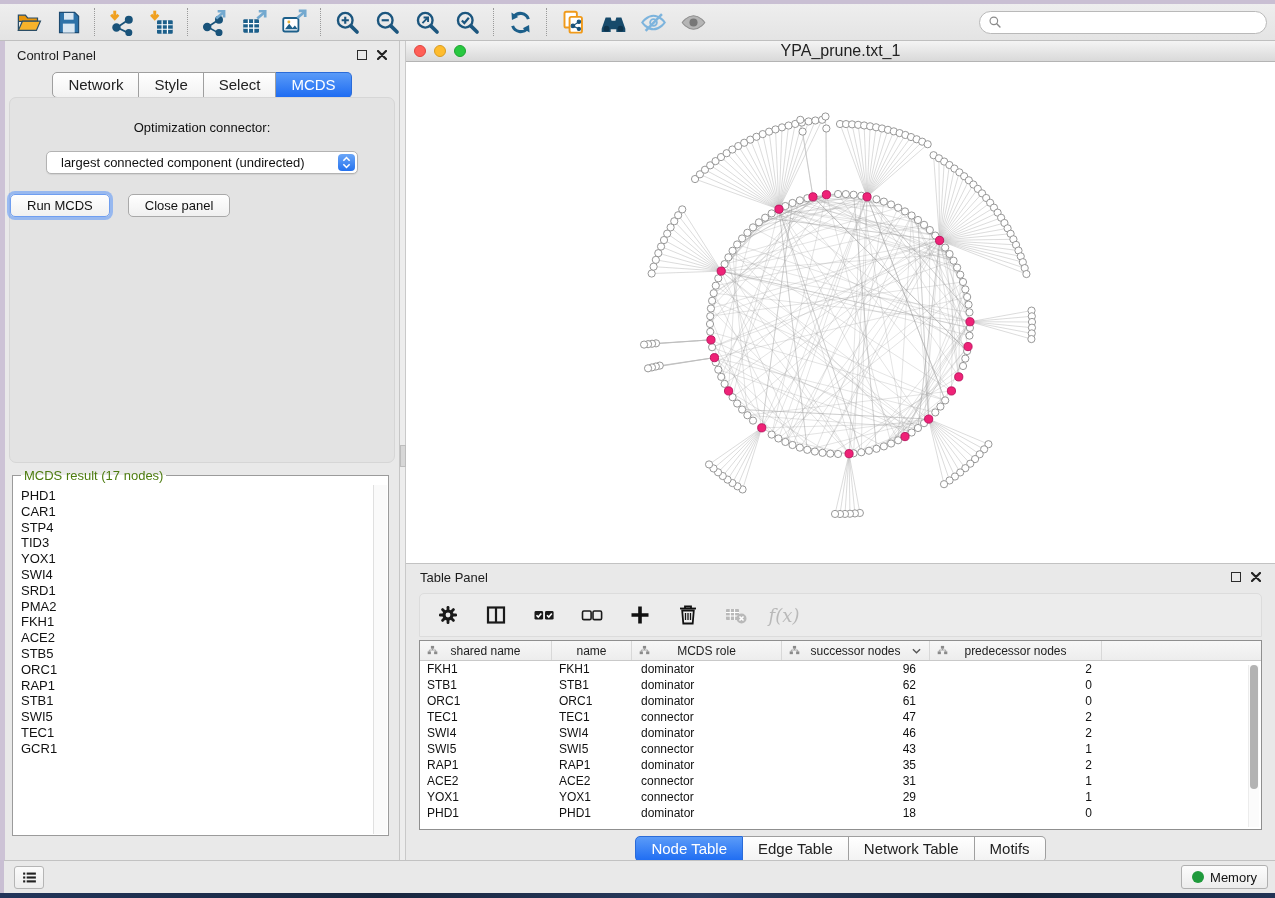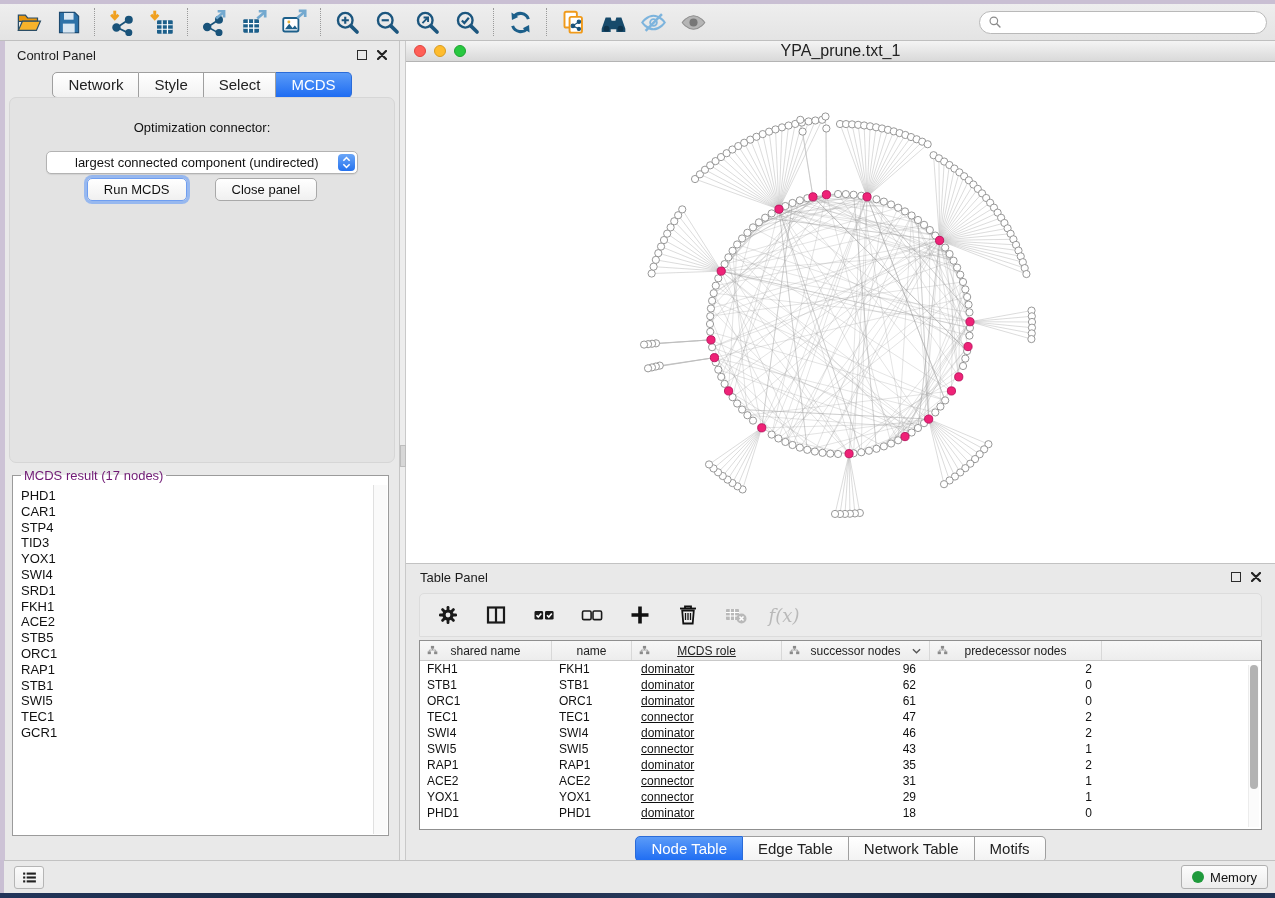--- a/index.html
+++ b/index.html
@@ -37,34 +37,34 @@
     padding:3px 15px 4px; cursor:pointer; }
   .seg:first-child { border-left:1px solid #9f9f9f; border-radius:5px 0 0 5px; }
   .seg:last-child { border-radius:0 5px 5px 0; }
   .seg.sel { background:linear-gradient(#5a9bf8,#1e6cf2); color:#fff; border-color:#2a6bd8; }
 
   .mcds-card { position:absolute; left:4px; top:56px; width:386px; height:366px;
     background:#e3e3e3; border:1px solid #d6d6d6; border-radius:7px; }
   .crit-label { text-align:center; font-size:13px; color:#111; margin-top:22px; }
   .select { width:312px; height:23px; margin:16px auto 0; background:#fff;
     border:1px solid #b3b3b3; border-radius:5px; display:flex; align-items:center;
-    position:relative; padding-left:28px; box-shadow:0 1px 1px rgba(0,0,0,.08); }
+    position:relative; padding-left:14px; box-shadow:0 1px 1px rgba(0,0,0,.08); }
   .select-text { font-size:13px; color:#111; }
   .select-stepper { position:absolute; right:2px; top:2px; width:17px; height:17px;
     background:linear-gradient(#6aa6f8,#2572ee); border-radius:4px; display:flex;
     align-items:center; justify-content:center; }
-  .btn-row { display:flex; justify-content:center; gap:28px; margin-top:4px; }
+  .btn-row { display:flex; justify-content:flex-start; gap:18px; margin-top:20px; }
   .mac-btn { font-family:"Liberation Sans",sans-serif; font-size:13px; color:#111;
     background:linear-gradient(#ffffff,#f0f0f0); border:1px solid #a9a9a9;
     border-radius:5px; padding:3px 16px 4px; height:23px; cursor:pointer; }
   .focusring { box-shadow:0 0 0 3px rgba(90,150,250,.55); border-color:#6f9ef0; }
 
   .result-box { position:absolute; left:7px; top:427px; width:377px; height:368px;
     border:1px solid #9b9b9b; background:#fff; }
-  .result-box legend { font-size:13px; color:#701a75; margin-left:8px; padding:0 3px;
+  .result-box legend { font-size:13px; color:#4d7c0f; margin-left:8px; padding:0 3px;
     background:transparent; }
   .result-list { position:absolute; left:1px; top:2px; bottom:1px; right:15px;
     background:#fff; padding:3px 0 0 7px; overflow:hidden; }
   .result-list .li { font-size:13px; color:#111; line-height:15.8px; }
   .result-scroll { position:absolute; top:2px; bottom:1px; right:1px; width:14px;
     background:#fafafa; border-left:1px solid #e0e0e0; }
 
   
   .vsplit { position:absolute; left:400px; top:41px; width:6px; height:819px;
     background:#ededed; border-right:1px solid #c9c9c9; cursor:col-resize; }
@@ -96,21 +96,21 @@
   .fx-label { font-family:"DejaVu Serif", serif; font-style:italic; font-size:18px;
     color:#b9b9b9; }
 
   .node-table { position:absolute; left:13px; top:76px; width:843px; height:190px;
     background:#fff; border:1px solid #8f8f8f; }
   .thead { display:flex; height:20px; background:linear-gradient(#f7f7f7,#ededed);
     border-bottom:1px solid #c9c9c9; }
   .th { display:flex; align-items:center; justify-content:center; position:relative;
     font-size:12px; color:#222; border-right:1px solid #d8d8d8; gap:5px; cursor:pointer; }
   .th .ns-icon { position:absolute; left:7px; top:4px; }
-  .c-shared { width:132px; } .c-name { width:80px; } .c-role { width:150px;text-decoration:underline; }
+  .c-shared { width:132px; } .c-name { width:80px; } .c-role { width:150px; }
   .c-succ { width:148px; } .c-pred { width:172px; }
   .sort-chev { position:absolute; right:8px; top:7px; }
   .tbody .tr { display:flex; height:16px; }
   .td { font-size:12px; color:#111; line-height:16px; white-space:nowrap; }
   .td.l { padding-left:7px; }
   .td.r { text-align:right; }
   .td.c-succ.r { padding-right:14px; }
   .td.c-pred.r { padding-right:10px; }
   .td.c-role.l { padding-left:9px; }
   .table-vscroll { position:absolute; right:2px; top:24px; width:11px; height:162px;
@@ -344,20 +344,21 @@
     <fieldset class="result-box">
       <legend>MCDS result (17 nodes)</legend>
       <div class="result-list">
           <div class="li">PHD1</div>
           <div class="li">CAR1</div>
           <div class="li">STP4</div>
           <div class="li">TID3</div>
           <div class="li">YOX1</div>
           <div class="li">SWI4</div>
           <div class="li">SRD1</div>
+          <div class="li">PMA2</div>
           <div class="li">FKH1</div>
           <div class="li">ACE2</div>
           <div class="li">STB5</div>
           <div class="li">ORC1</div>
           <div class="li">RAP1</div>
           <div class="li">STB1</div>
           <div class="li">SWI5</div>
           <div class="li">TEC1</div>
           <div class="li">GCR1</div>
         </div>

